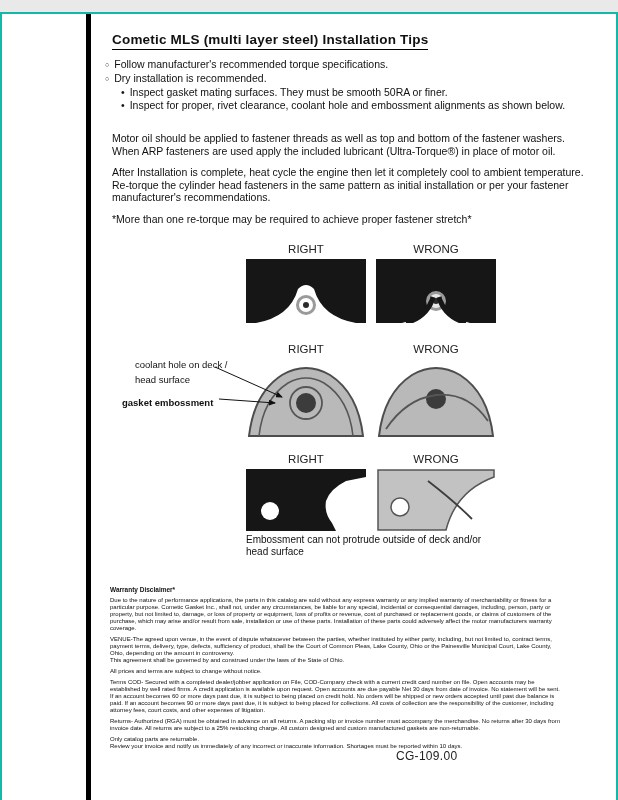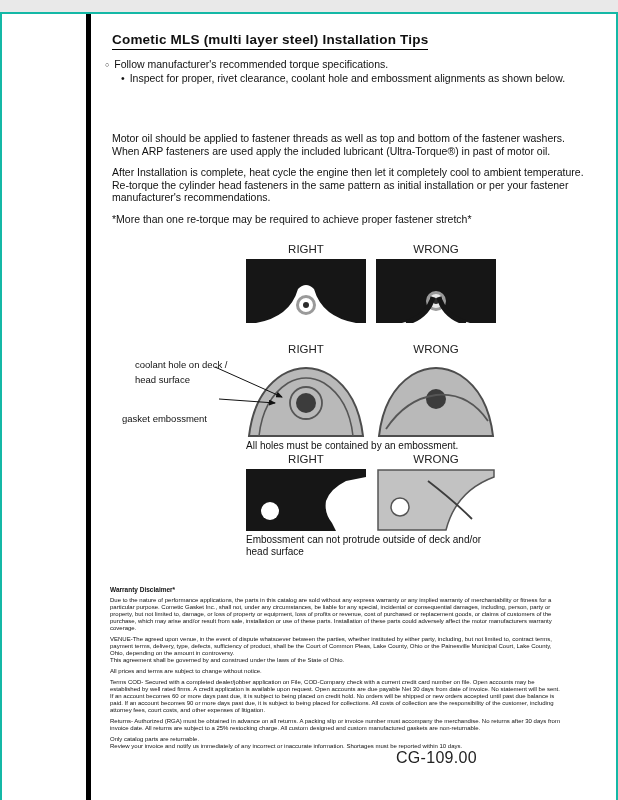--- a/index.html
+++ b/index.html
@@ -63,40 +63,42 @@
 
   .legal {
     position: absolute; left: 108px; top: 572px; width: 454px;
     font-size: 6px; line-height: 7px; color: #111;
   }
   .legal .lh { font-weight: bold; font-size: 6.5px; margin-bottom: 4px; }
   .legal p { margin-bottom: 4px; white-space: pre-line; }
 
   .doc-code {
     position: absolute; left: 394px; top: 735px;
-    font-size: 16px; letter-spacing: 0.3px; color: #222;
+    font-size: 12px; letter-spacing: 0.3px; color: #222;
   }
 </style>
 </head>
 <body>
 
 <div class="page">
   <div class="edge-bar"></div>
 
   <h1 class="title">
     <span class="title-underline">Cometic MLS (multi layer steel) Installation Tips</span>
   </h1>
 
   <div class="intro">
     <div class="b">Follow manufacturer's recommended torque specifications.</div>
+    <div class="b">Dry installation is recommended.</div>
+    <div class="sb">Inspect gasket mating surfaces.  They must be smooth 50RA or finer.</div>
     <div class="sb">Inspect for proper, rivet clearance, coolant hole and embossment alignments as shown below.</div>
   </div>
 
   <div class="bodytext">
-    <p>Motor oil should be applied to fastener threads as well as top and bottom of the fastener washers. When ARP fasteners are used apply the included lubricant (Ultra-Torque®) in past of motor oil.</p>
+    <p>Motor oil should be applied to fastener threads as well as top and bottom of the fastener washers. When ARP fasteners are used apply the included lubricant (Ultra-Torque®) in place of motor oil.</p>
     <p>After Installation is complete, heat cycle the engine then let it completely cool to ambient temperature. Re-torque the cylinder head fasteners in the same pattern as initial installation or per your fastener manufacturer's recommendations.</p>
     <p class="note">*More than one re-torque may be required to achieve proper fastener stretch*</p>
   </div>
 
   <div class="diag-row" style="top:229px">
     <div class="diag-labels">
       <span>RIGHT</span>
       <span>WRONG</span>
     </div>
     <div class="diag-boxes">
@@ -128,25 +130,24 @@
         <path d="M13,77 Q17,40 42,24 Q60,14 78,24 Q103,40 107,77" fill="none" stroke="#565656" stroke-width="1.5"></path>
         <circle cx="60" cy="44" r="16" fill="none" stroke="#565656" stroke-width="1.8"></circle>
         <circle cx="60" cy="44" r="10" fill="#3c3c3c"></circle>
       </svg>
       <svg width="120" height="78" viewBox="0 0 120 78">
         <path d="M3,77 Q8,34 36,16 Q60,2 84,16 Q112,34 117,77 Z" fill="#b9b9b9" stroke="#4d4d4d" stroke-width="2"></path>
         <circle cx="60" cy="40" r="10" fill="#3c3c3c"></circle>
         <path d="M10,70 Q30,40 60,36 Q92,33 112,62" fill="none" stroke="#565656" stroke-width="1.8"></path>
       </svg>
     </div>
-    <div class="caption">All holes must be contained by an embossment.</div>
   </div>
 
   <div class="anno-label" style="left:133px; top:343px; width:95px;">coolant hole on deck / head surface</div>
-  <div class="anno-label" style="left:120px; top:397px; white-space:nowrap;">gasket embossment</div>
+  <div class="anno-label" style="left:120px; top:381px; white-space:nowrap;font-weight:bold;">gasket embossment</div>
   <svg class="arrows" style="left:205px; top:345px;" width="100" height="55" viewBox="0 0 100 55">
     <defs>
       <marker id="ah" markerWidth="7" markerHeight="6" refX="6" refY="3" orient="auto">
         <path d="M0,0 L7,3 L0,6 Z" fill="#111"></path>
       </marker>
     </defs>
     <line x1="8" y1="8" x2="75" y2="38" stroke="#111" stroke-width="1" marker-end="url(#ah)"></line>
     <line x1="12" y1="40" x2="68" y2="44" stroke="#111" stroke-width="1" marker-end="url(#ah)"></line>
   </svg>
 

